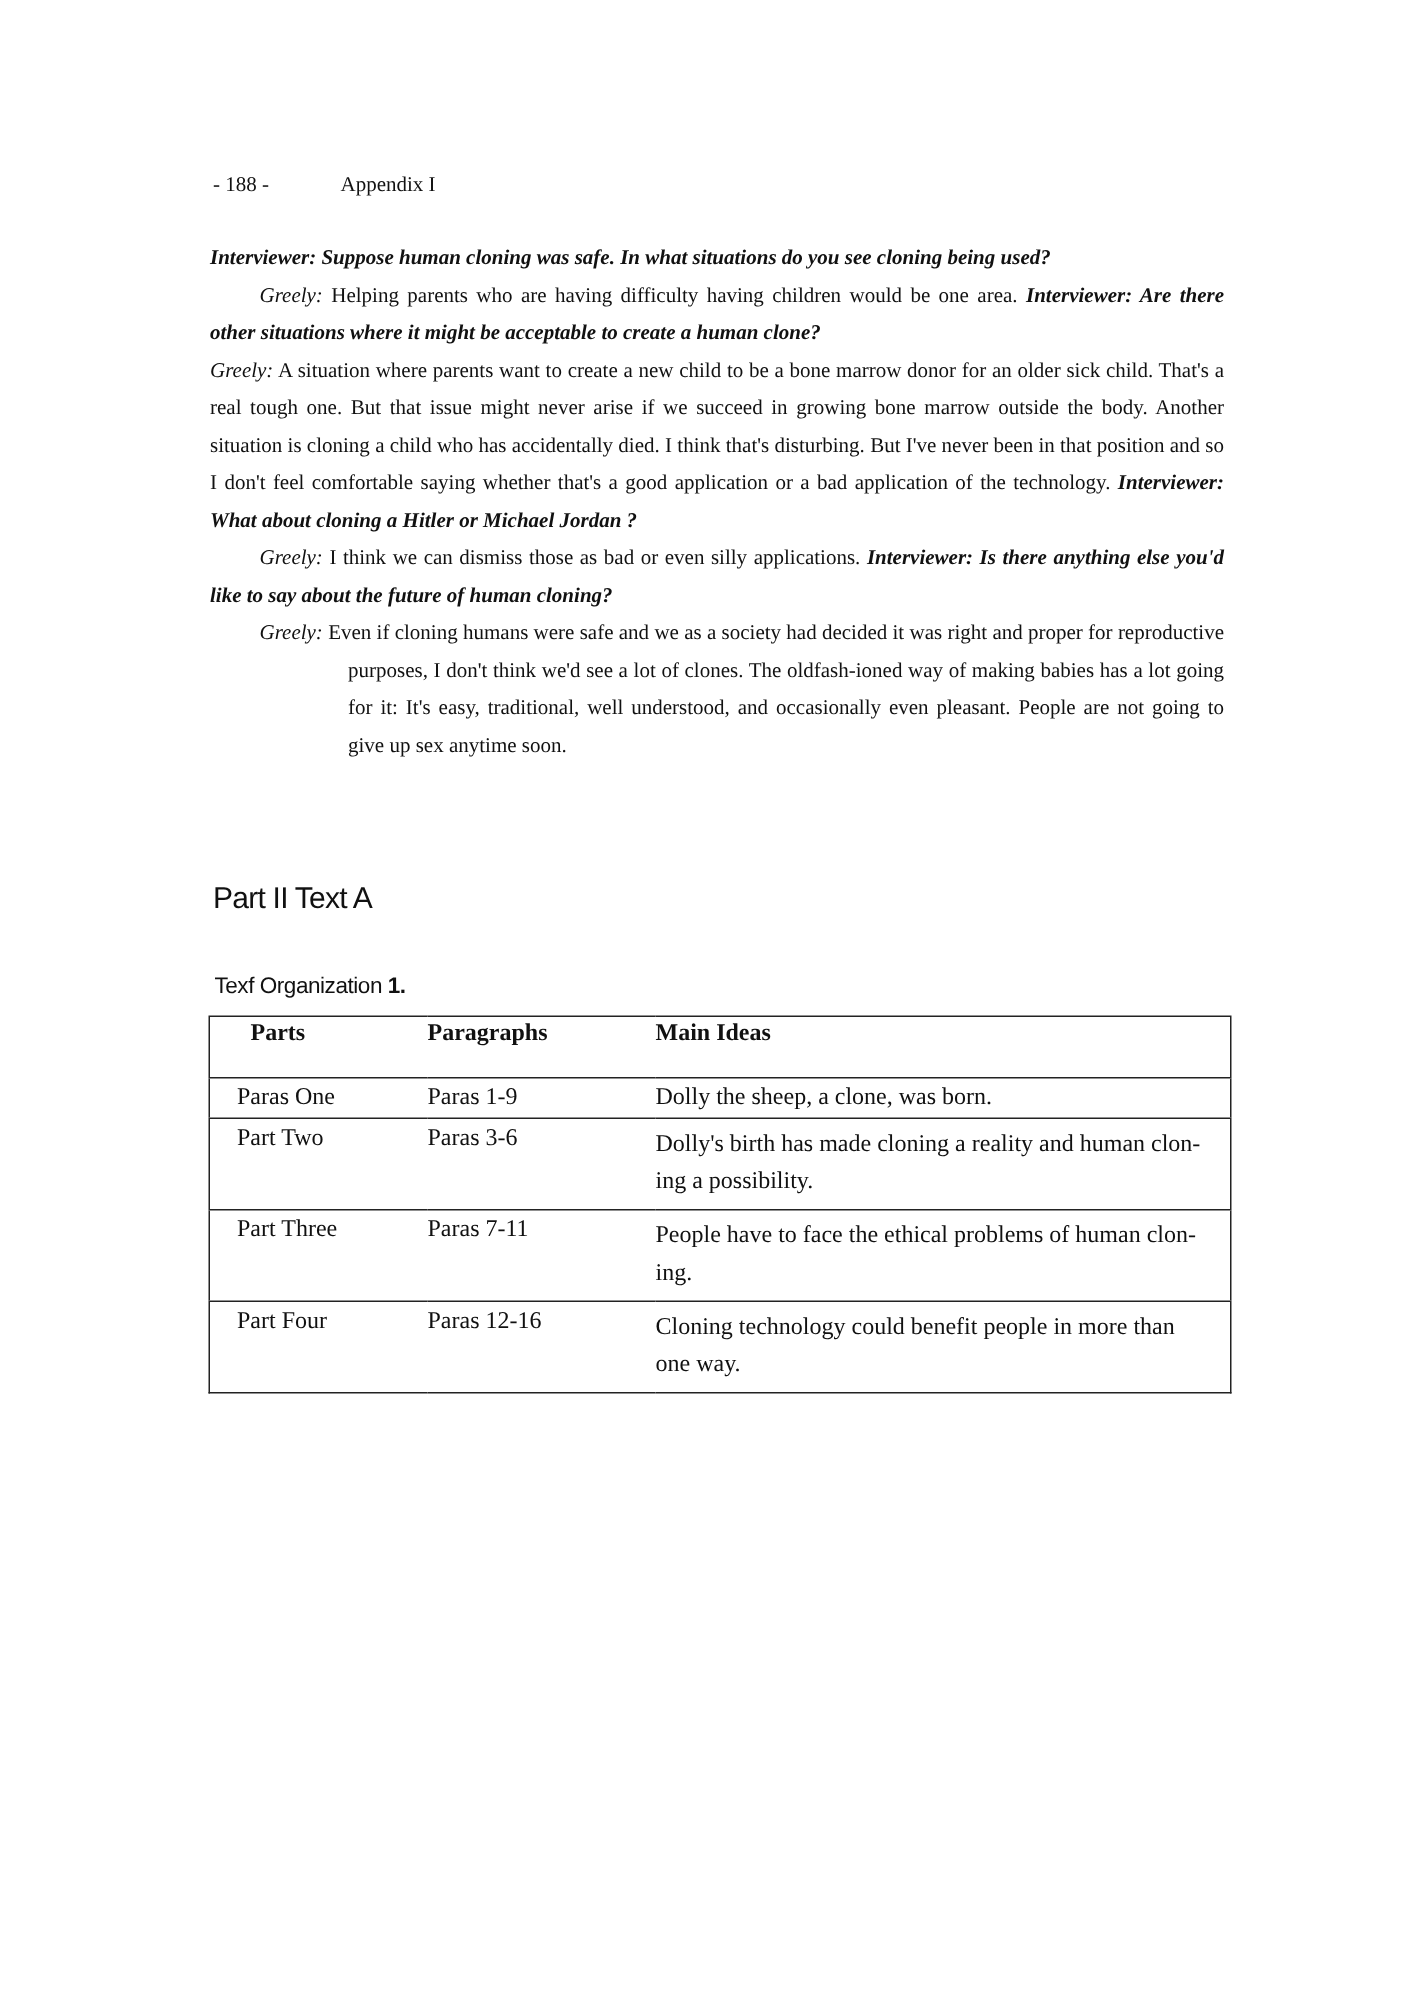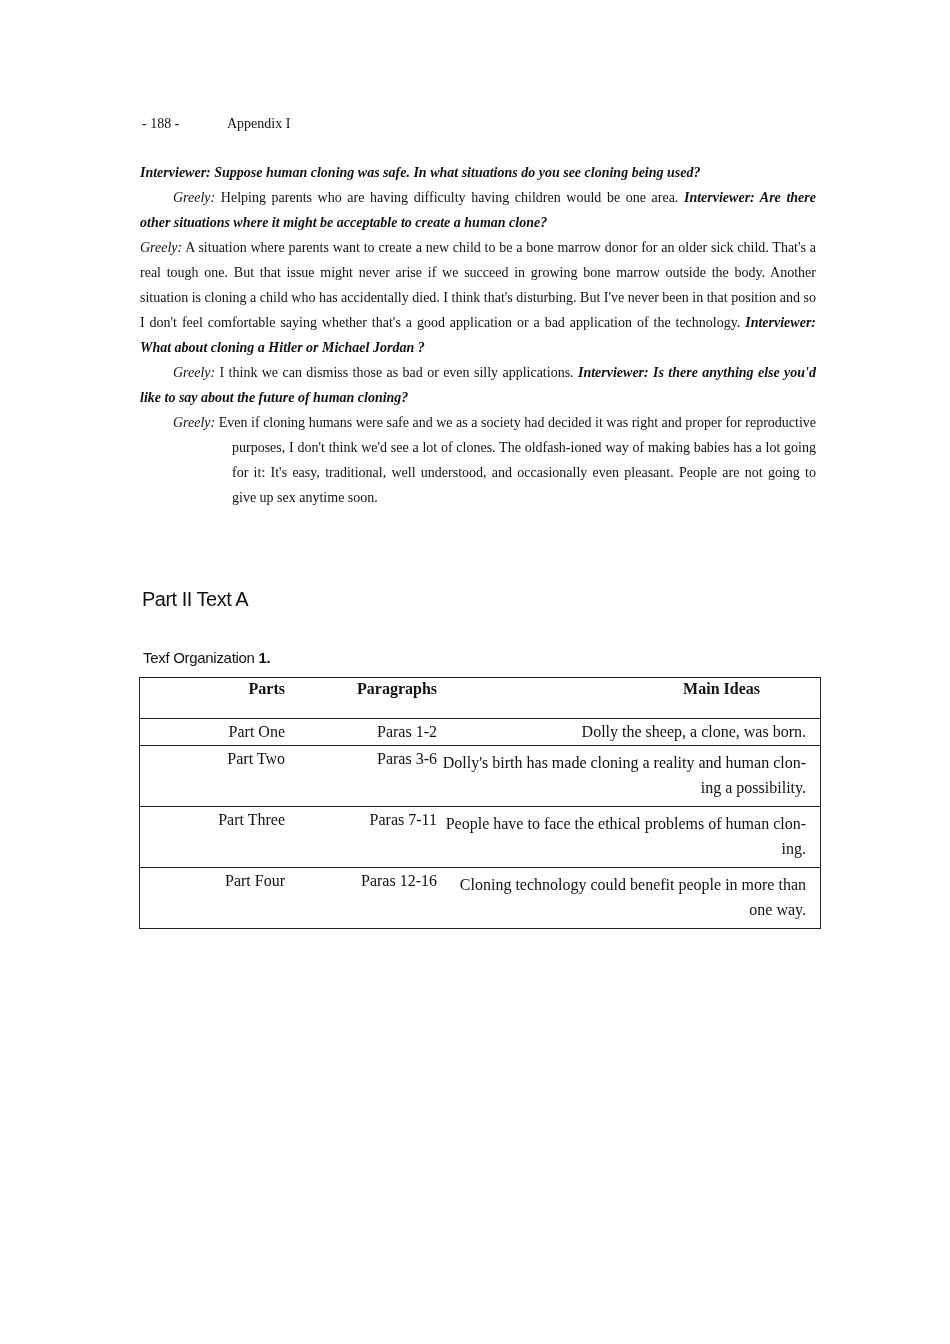--- a/index.html
+++ b/index.html
@@ -9,21 +9,21 @@
     .body-text { position: absolute; top: 160px; left: 140px; width: 676px; font-size: 14px; line-height: 25px; text-align: justify; }
     .body-text p { margin: 0; }
     .q { font-weight: bold; font-style: italic; }
     .spk { font-style: italic; }
     .indent { text-indent: 33px; }
     .hang { padding-left: 92px; text-indent: -59px; }
     .section-title { position: absolute; top: 588px; left: 142px; font-family: "Liberation Sans", sans-serif; font-size: 20px; letter-spacing: -0.5px; }
     .table-caption { position: absolute; top: 649px; left: 143px; font-family: "Liberation Sans", sans-serif; font-size: 15px; letter-spacing: -0.3px; text-align: right; }
     .table-caption .num { font-weight: bold; }
     table.org { position: absolute; top: 677px; left: 139px; width: 682px; border-collapse: collapse; border: 1.5px solid #222; font-size: 16px; }
-    table.org th, table.org td { border-top: 1.5px solid #222; vertical-align: top; text-align: right; padding: 0; }
+    table.org th, table.org td { border-top: 1.5px solid #222; vertical-align: top; text-align: left; padding: 0; }
     table.org th { font-weight: bold; height: 38px; padding-top: 2px; }
     table.org td { line-height: 25px; }
     .c1 { width: 118px; padding-left: 18px !important; }
     .c2 { width: 152px; }
     th.c1 { padding-left: 27px !important; }
     th.c3 { text-align: left; padding-right: 60px !important; }
     td.c3 { padding-right: 14px !important; }
     tr.r1 td { height: 26px; }
     tr.rn td { height: 56px; margin-top: 27px; }
     tr.rn td.c3 { padding-top: 4px; }
@@ -60,22 +60,22 @@
 </div>
 
 <table class="org">
   <tbody>
       <tr>
     <th class="c1">Parts</th>
     <th class="c2">Paragraphs</th>
     <th class="c3">Main Ideas</th>
   </tr>
   <tr class="r1">
-    <td class="c1">Part One</td>
-    <td class="c2">Paras 1-2</td>
+    <td class="c1">Paras One</td>
+    <td class="c2">Paras 1-9</td>
     <td class="c3">Dolly the sheep, a clone, was born.</td>
   </tr>
   <tr class="rn">
     <td class="c1">Part Two</td>
     <td class="c2">Paras 3-6</td>
     <td class="c3">Dolly's birth has made cloning a reality and human clon-ing a possibility.</td>
   </tr>
   <tr class="rn">
     <td class="c1">Part Three</td>
     <td class="c2">Paras 7-11</td>

